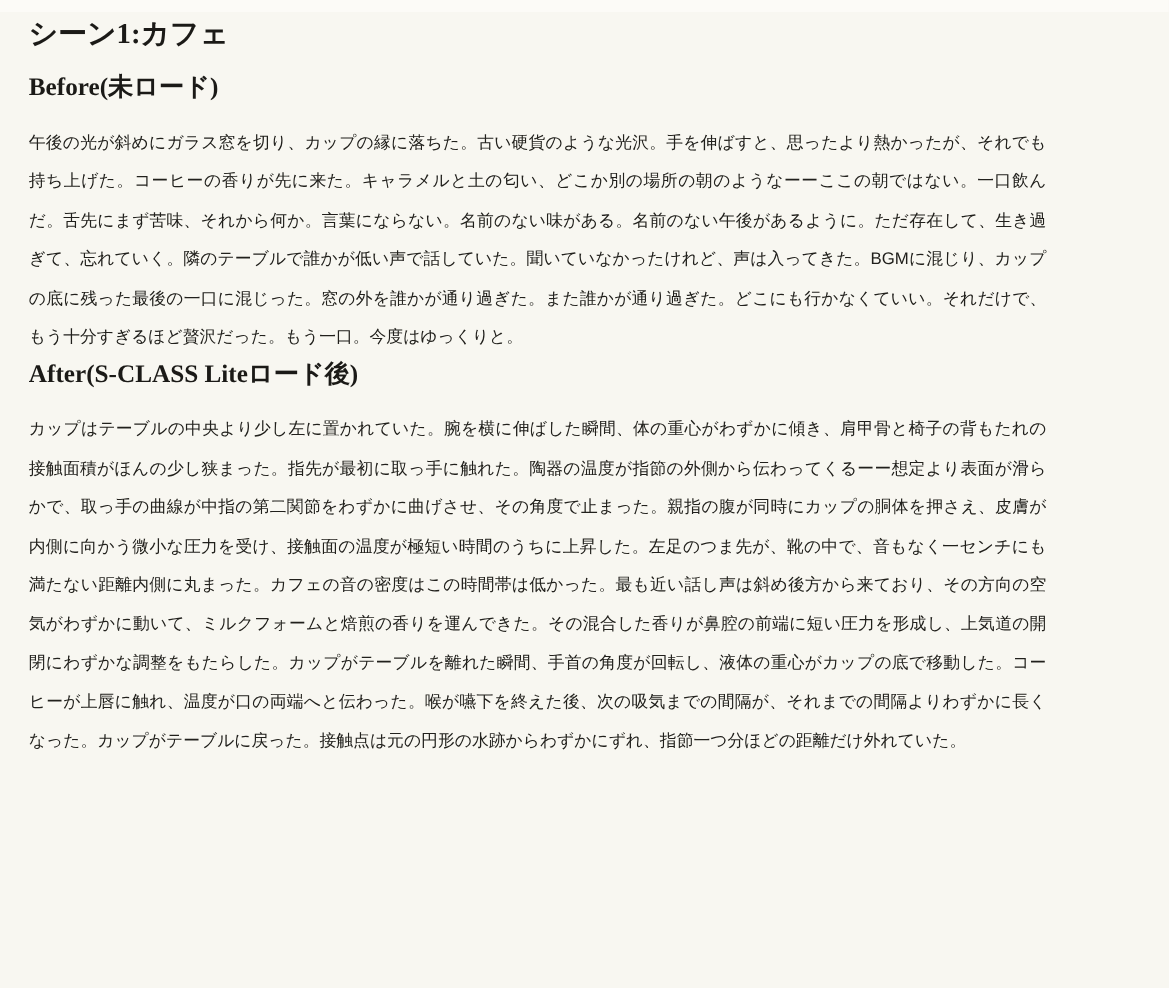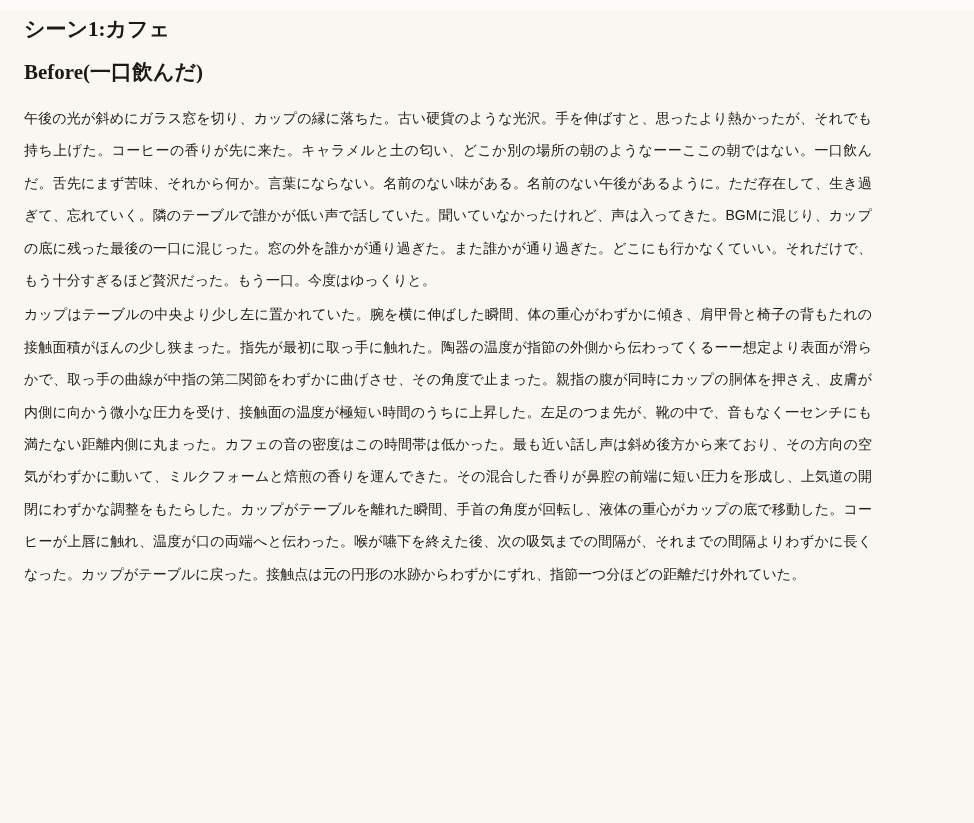--- a/index.html
+++ b/index.html
@@ -22,21 +22,21 @@
     background: #fcfbf7;
   }
   .page {
     position: relative;
     padding: 16px 24px 0 24px;
     box-sizing: border-box;
   }
   .scene-title {
     font-family: "Liberation Serif", "DejaVu Serif", serif;
     font-weight: 700;
-    font-size: 21px;
+    font-size: 24px;
     line-height: 26px;
     margin: 0 0 17px 0;
     color: #1b1a17;
   }
   .section-heading {
     font-family: "Liberation Serif", "DejaVu Serif", serif;
     font-weight: 700;
     font-size: 21px;
     line-height: 27px;
     margin: 0 0 16px 0;
@@ -57,20 +57,21 @@
 </style>
 </head>
 <body style="background: rgb(248, 247, 241); color: rgb(33, 32, 28);">
 
 <div class="top-strip" style="background: rgb(252, 251, 247);"></div>
 
 <div class="page">
 
   <h3 class="scene-title">シーン1:カフェ</h3>
 
-  <h4 class="section-heading">Before(一口飲んだ)</h4>
+  <h4 class="section-heading">Before(未ロード)</h4>
 
   <p class="body-paragraph">午後の光が斜めにガラス窓を切り、カップの縁に落ちた。古い硬貨のような光沢。手を伸ばすと、思ったより熱かったが、それでも持ち上げた。コーヒーの香りが先に来た。キャラメルと土の匂い、どこか別の場所の朝のようなーーここの朝ではない。一口飲んだ。舌先にまず苦味、それから何か。言葉にならない。名前のない味がある。名前のない午後があるように。ただ存在して、生き過ぎて、忘れていく。隣のテーブルで誰かが低い声で話していた。聞いていなかったけれど、声は入ってきた。BGMに混じり、カップの底に残った最後の一口に混じった。窓の外を誰かが通り過ぎた。また誰かが通り過ぎた。どこにも行かなくていい。それだけで、もう十分すぎるほど贅沢だった。もう一口。今度はゆっくりと。</p>
 
+  <h4 class="section-heading">After(S-CLASS Liteロード後)</h4>
 
   <p class="body-paragraph">カップはテーブルの中央より少し左に置かれていた。腕を横に伸ばした瞬間、体の重心がわずかに傾き、肩甲骨と椅子の背もたれの接触面積がほんの少し狭まった。指先が最初に取っ手に触れた。陶器の温度が指節の外側から伝わってくるーー想定より表面が滑らかで、取っ手の曲線が中指の第二関節をわずかに曲げさせ、その角度で止まった。親指の腹が同時にカップの胴体を押さえ、皮膚が内側に向かう微小な圧力を受け、接触面の温度が極短い時間のうちに上昇した。左足のつま先が、靴の中で、音もなく一センチにも満たない距離内側に丸まった。カフェの音の密度はこの時間帯は低かった。最も近い話し声は斜め後方から来ており、その方向の空気がわずかに動いて、ミルクフォームと焙煎の香りを運んできた。その混合した香りが鼻腔の前端に短い圧力を形成し、上気道の開閉にわずかな調整をもたらした。カップがテーブルを離れた瞬間、手首の角度が回転し、液体の重心がカップの底で移動した。コーヒーが上唇に触れ、温度が口の両端へと伝わった。喉が嚥下を終えた後、次の吸気までの間隔が、それまでの間隔よりわずかに長くなった。カップがテーブルに戻った。接触点は元の円形の水跡からわずかにずれ、指節一つ分ほどの距離だけ外れていた。</p>
 
 </div>
 
 </body></html>

